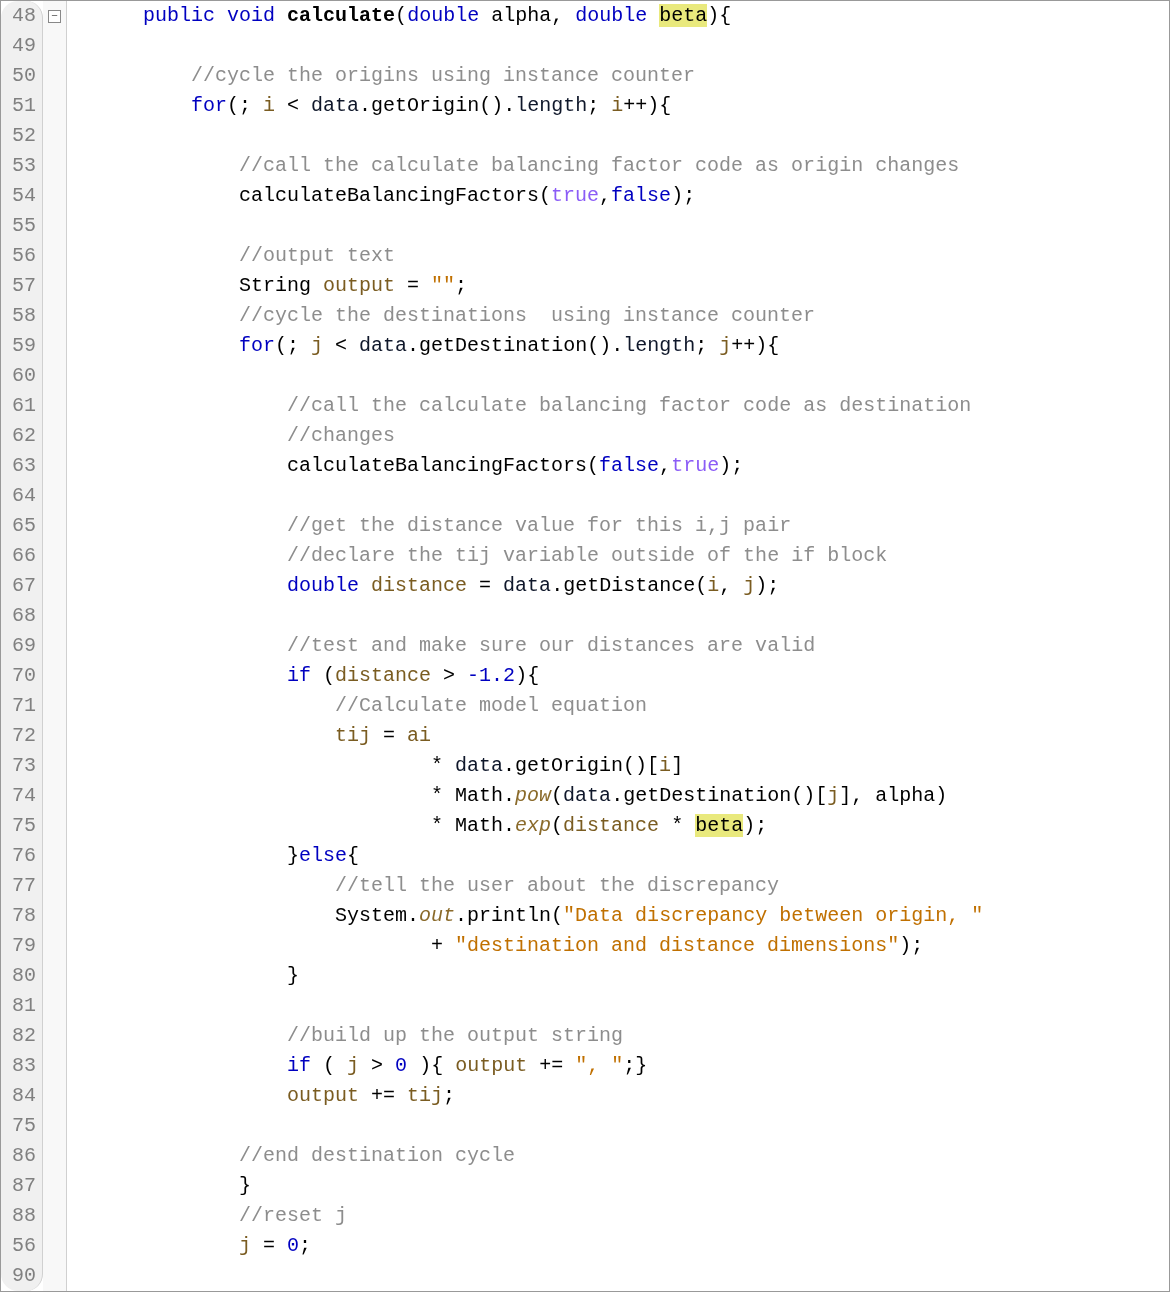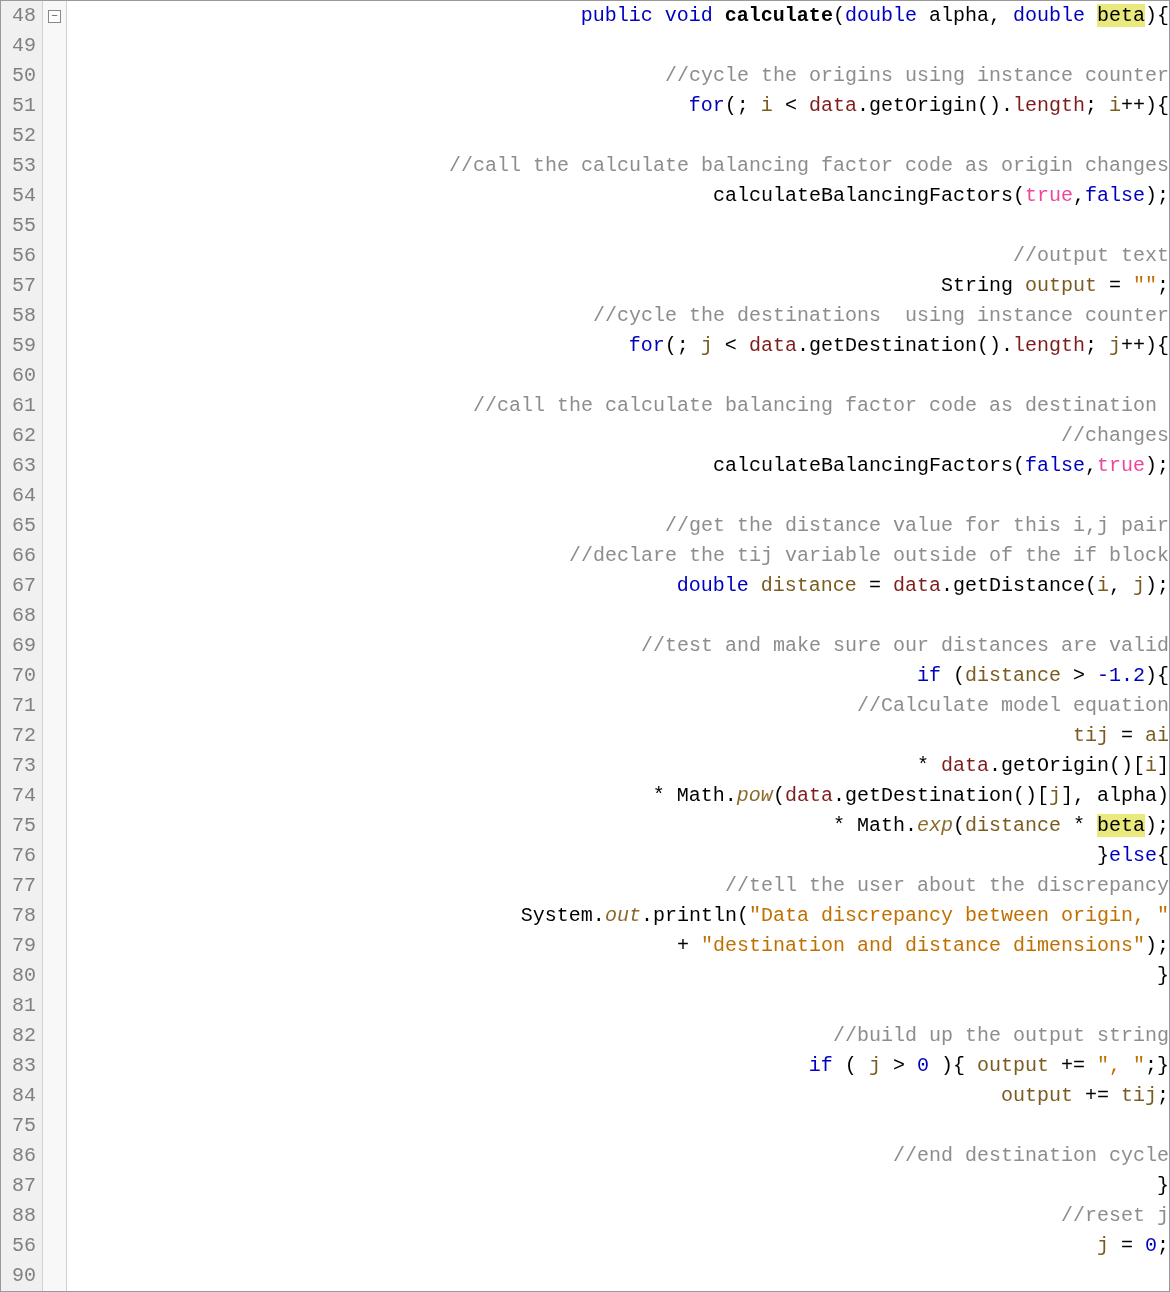--- a/index.html
+++ b/index.html
@@ -16,20 +16,21 @@
     border: 1px solid #999;
   }
   .gutter {
     background: #f0f0f0;
     color: #808080;
     text-align: right;
     padding: 0 6px 0 4px;
     user-select: none;
     border-right: 1px solid #d0d0d0;
     min-width: 42px;
+    border-radius: 17px;
   }
   .gutter .ln { height: 30px; line-height: 30px; }
   .fold-col {
     background: #f8f8f8;
     width: 24px;
     border-right: 1px solid #d0d0d0;
     user-select: none;
   }
   .fold-cell { height: 30px; display: flex; align-items: center; justify-content: center; }
   .fold-icon {
@@ -40,34 +41,33 @@
     line-height: 11px;
     text-align: center;
     color: #555;
     cursor: pointer;
   }
   .code-area {
     flex: 1;
     background: #fff;
     padding-left: 4px;
     overflow: hidden;
-    text-align: right;
   }
   .code-line {
     height: 30px;
     line-height: 30px;
     white-space: pre;
   }
   
   .kw { color: #0000c0; }           
   .mname { color: #000; font-weight: bold; }
   .plain { color: #000; }
   .cm { color: #8d8d8d; }
-  .field { color: #7f1d1d; }
-  .true { color: #ec4899; margin-top: 48px; }
+  .field { color: #0f172a; }
+  .true { color: #8b5cf6; margin-top: 48px; }
   .false { color: #0000c0; }
   .num { color: #0000c0; }
   .str { color: #c07000; }
   .stat { color: #8a6a2a; font-style: italic; }
   .var { color: #7a5c21; }          
   .op { color: #000; }
   .punc { color: #000; }
   .hl { background: #e9e97d; }
 
 </style>

